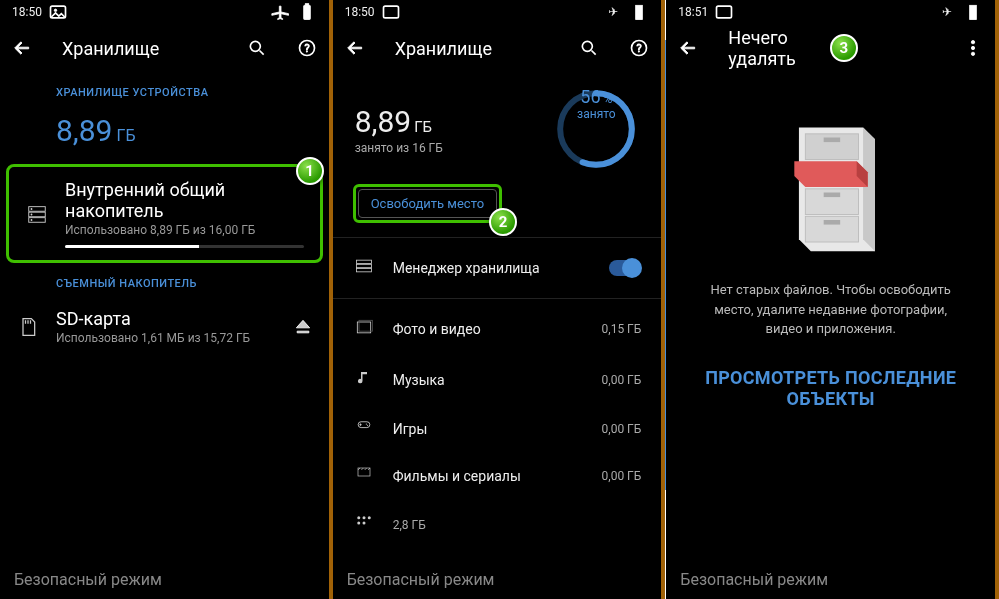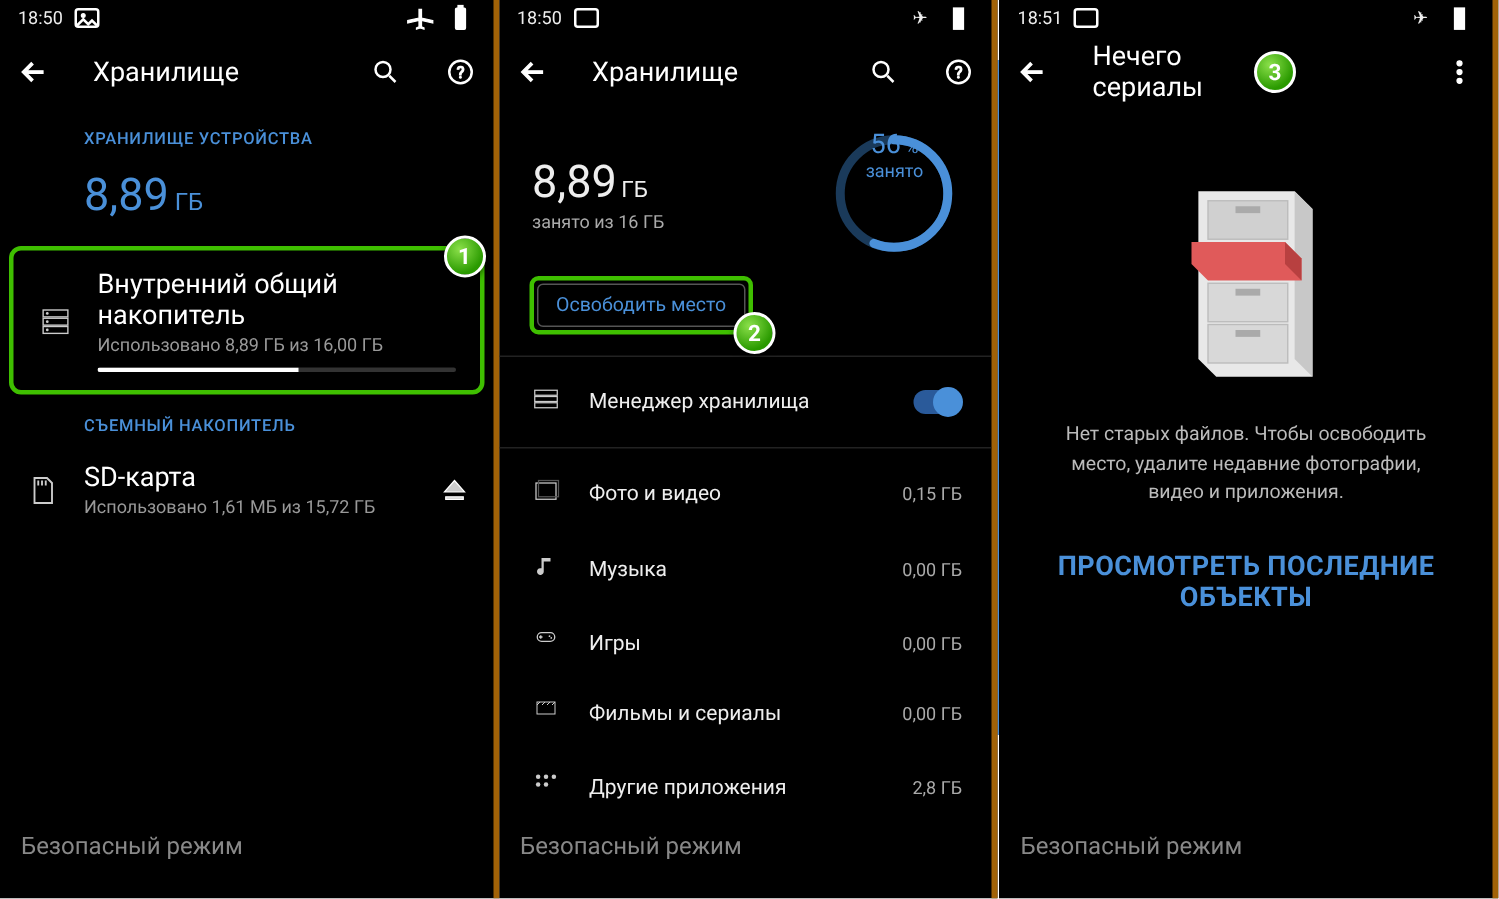--- a/index.html
+++ b/index.html
@@ -20,21 +20,21 @@
 .big-unit{color:#4a90d9;font-size:16px;margin-left:4px}
 .storage-row{display:flex;align-items:center;padding:12px 16px;gap:16px;position:relative}
 .storage-row .row-icon{width:24px;display:flex;justify-content:center}
 .storage-row .row-body{flex:1}
 .storage-row .row-title{font-size:18px;color:#fff}
 .storage-row .row-sub{font-size:12px;color:#999;margin-top:2px}
 .progressbar{height:3px;background:#333;margin-top:8px;border-radius:2px;overflow:hidden}
 .progressbar .fill{height:100%;background:#fff}
 .highlight-box{border:3px solid #3fbf00;border-radius:8px;margin:0 6px}
 .badge{position:absolute;width:28px;height:28px;border-radius:50%;background:radial-gradient(circle at 35% 30%,#8be04a,#2a9a00 70%);border:2px solid #fff;display:flex;align-items:center;justify-content:center;font-weight:bold;color:#fff;font-size:15px;box-shadow:0 2px 4px rgba(0,0,0,.5)}
-.safe-mode{position:absolute;bottom:26px;left:14px;color:#888;font-size:16px}
+.safe-mode{position:absolute;bottom:10px;left:14px;color:#888;font-size:16px}
 
 .summary2{display:flex;align-items:center;padding:14px 22px 10px 22px;gap:20px}
 .summary2 .nums{flex:1}
 .summary2 .big2{font-size:30px;color:#eee}
 .summary2 .unit2{font-size:15px;color:#eee;margin-left:3px}
 .summary2 .sub2{font-size:12px;color:#aaa;margin-top:2px}
 .ring-wrap{width:86px;height:86px;position:relative}
 .ring-wrap svg{width:86px;height:86px;transform:rotate(-90deg)}
 .ring-label{position:absolute;top:0;left:0;width:100%;height:100%;display:flex;flex-direction:column;align-items:center;font-size:12px;color:#4a90d9}
 .ring-label .pct{font-size:18px}
@@ -265,21 +265,20 @@
     <div class="cat-val">0,00 ГБ</div>
   </div>
   <div class="cat-row">
     <div class="cat-icon"><svg viewBox="0 0 24 24" width="18" height="18">
             <circle cx="5" cy="5" r="2" fill="#ccc"></circle>
             <circle cx="12" cy="5" r="2" fill="#ccc"></circle>
             <circle cx="19" cy="5" r="2" fill="#ccc"></circle>
             <circle cx="5" cy="12" r="2" fill="#ccc"></circle>
             <circle cx="12" cy="12" r="2" fill="#ccc"></circle>
           </svg></div>
-    <div class="cat-label">Другие приложения</div>
     <div class="cat-val">2,8 ГБ</div>
   </div>
 
   <div class="safe-mode">Безопасный режим</div>
 </div>
 
 <div class="divider"></div>
 
 <div class="phone">
   <div class="statusbar">
@@ -299,21 +298,21 @@
             </svg>
           </span>
         </div>
   </div>
   <div class="appbar">
     <span class="icon">
           <svg viewBox="0 0 24 24">
             <path d="M20 11H7l5-5-1.4-1.4L3.2 12l7.4 7.4L12 18l-5-5h13z"></path>
           </svg>
         </span>
-    <span class="title">Нечего сериалы</span>
+    <span class="title">Нечего удалять</span>
     <div class="badge" style="position:static;margin-left:4px">3</div>
     <div class="spacer"></div>
     <span class="icon">
           <svg viewBox="0 0 24 24">
             <circle cx="12" cy="5" r="2"></circle>
             <circle cx="12" cy="12" r="2"></circle>
             <circle cx="12" cy="19" r="2"></circle>
           </svg>
         </span>
   </div>

